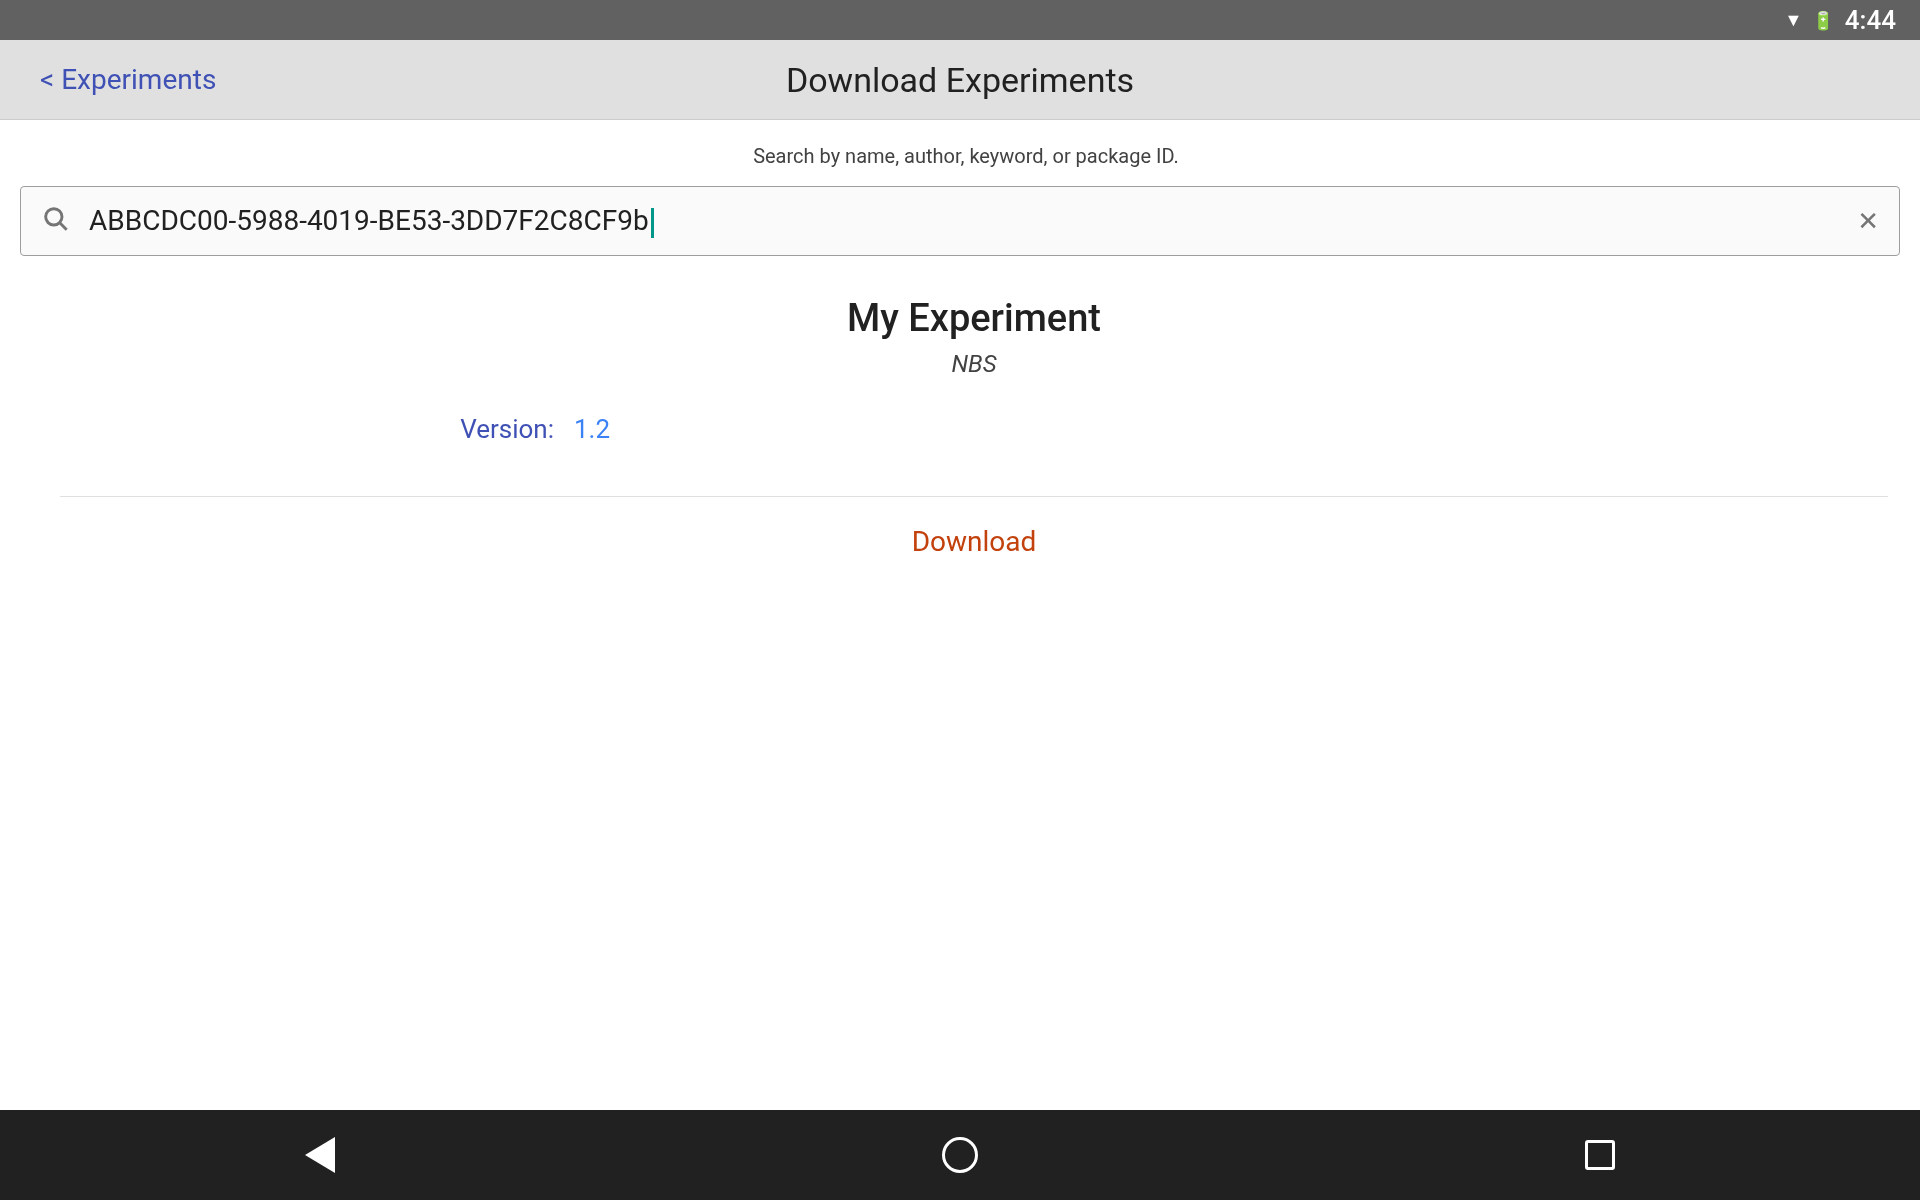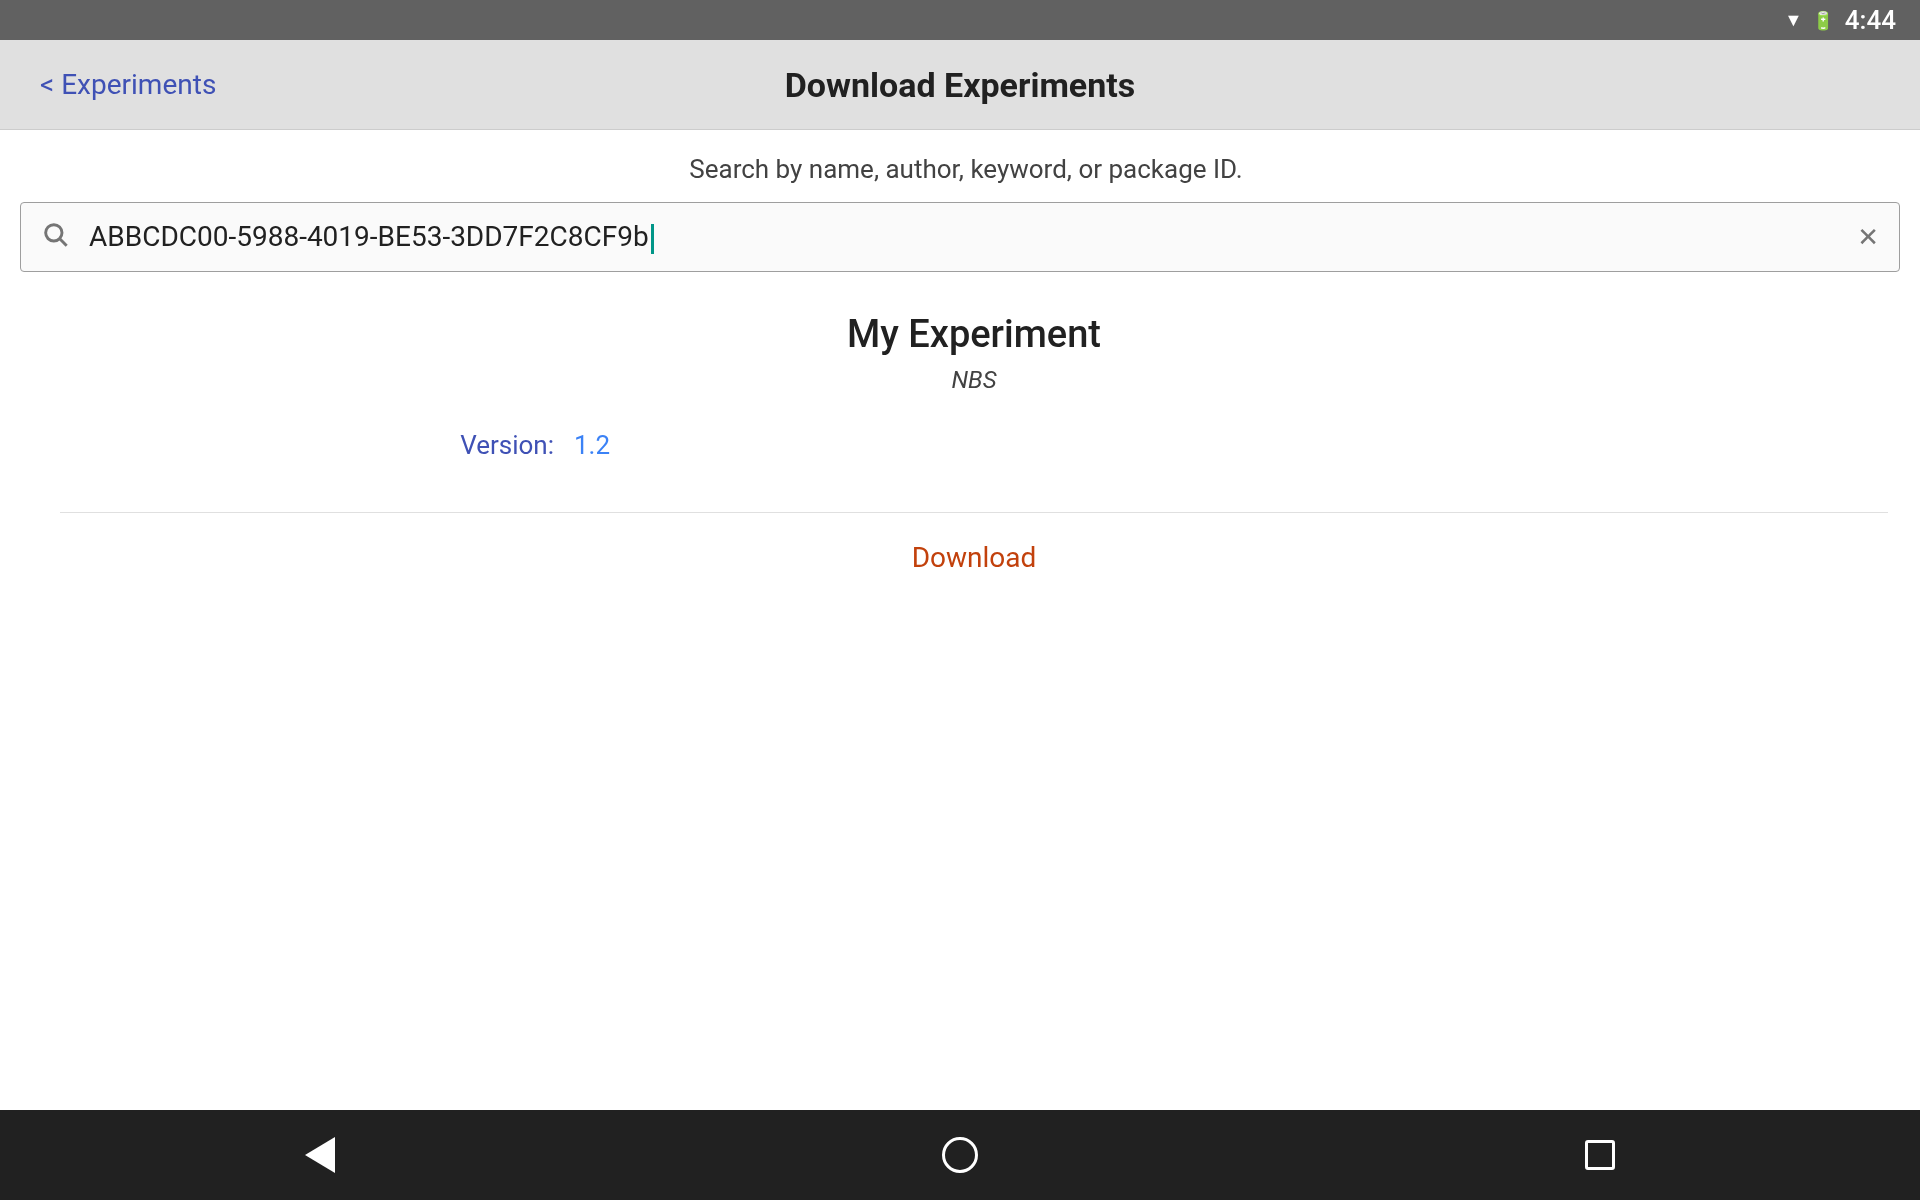--- a/index.html
+++ b/index.html
@@ -48,50 +48,50 @@
     }
 
     .battery-icon {
       color: white;
       font-size: 18px;
     }
 
     
     .app-bar {
       background: #e0e0e0;
-      height: 90px;
+      height: 80px;
       display: flex;
       align-items: center;
       padding: 0 40px;
       border-bottom: 1px solid #cccccc;
       flex-shrink: 0;
       position: relative;
     }
 
     .back-button {
       color: #3f51b5;
       font-size: 28px;
       text-decoration: none;
       cursor: pointer;
     }
 
     .app-bar-title {
       position: absolute;
       left: 50%;
       transform: translateX(-50%);
       font-size: 34px;
-      font-weight: 700;
+      font-weight: 400;
       color: #212121;
     }
 
     
     .search-hint {
       text-align: center;
       padding: 24px 0 18px 12px;
-      font-size: 26px;
+      font-size: 20px;
       color: #424242;
       flex-shrink: 0;
     }
 
     
     .search-bar-container {
       padding: 0 20px 0 20px;
       flex-shrink: 0;
     }
 

